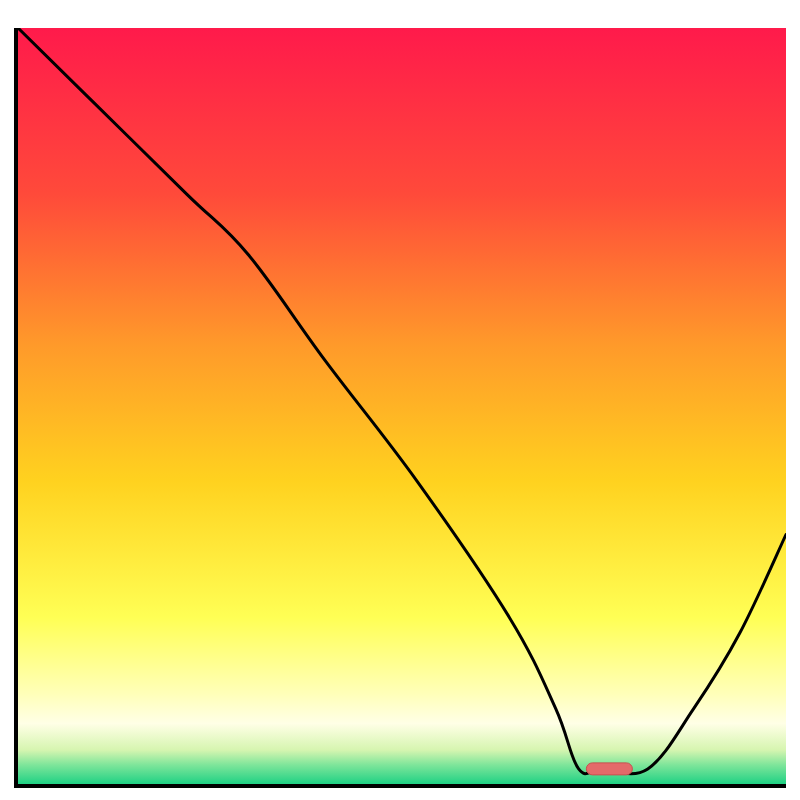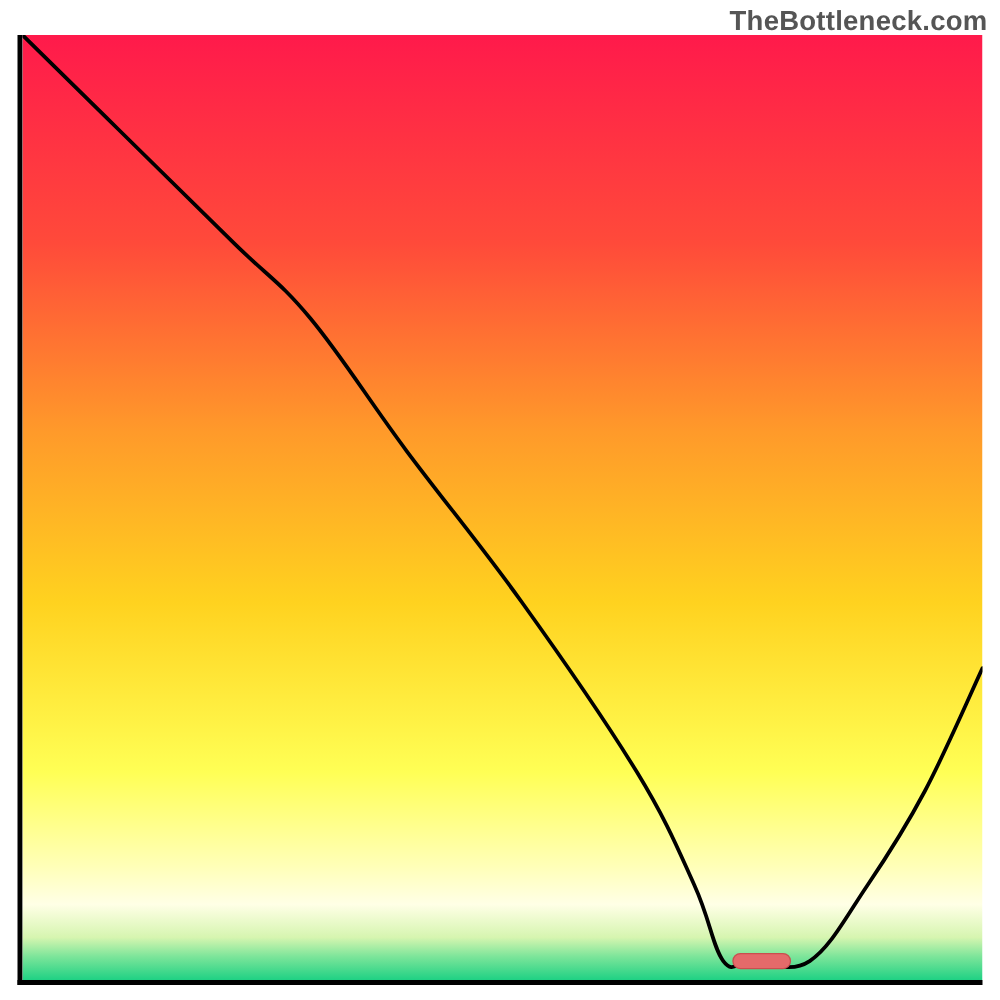--- a/index.html
+++ b/index.html
@@ -40,21 +40,20 @@
     width: 100%;
     height: 100%;
     display: block;
   }
 </style>
 </head>
 <body>
 
 <div class="container">
 
-  <div class="watermark">TheBottleneck.com</div>
 
   <div class="plot">
     <svg viewBox="0 0 768 756" preserveAspectRatio="none">
       <defs>
         <linearGradient id="bg-grad" x1="0" y1="0" x2="0" y2="1">
 
         <stop offset="0%" stop-color="#ff1a4b"></stop>
             <stop offset="22%" stop-color="#ff4a3a"></stop>
             <stop offset="42%" stop-color="#ff9a2a"></stop>
             <stop offset="60%" stop-color="#ffd21f"></stop>

